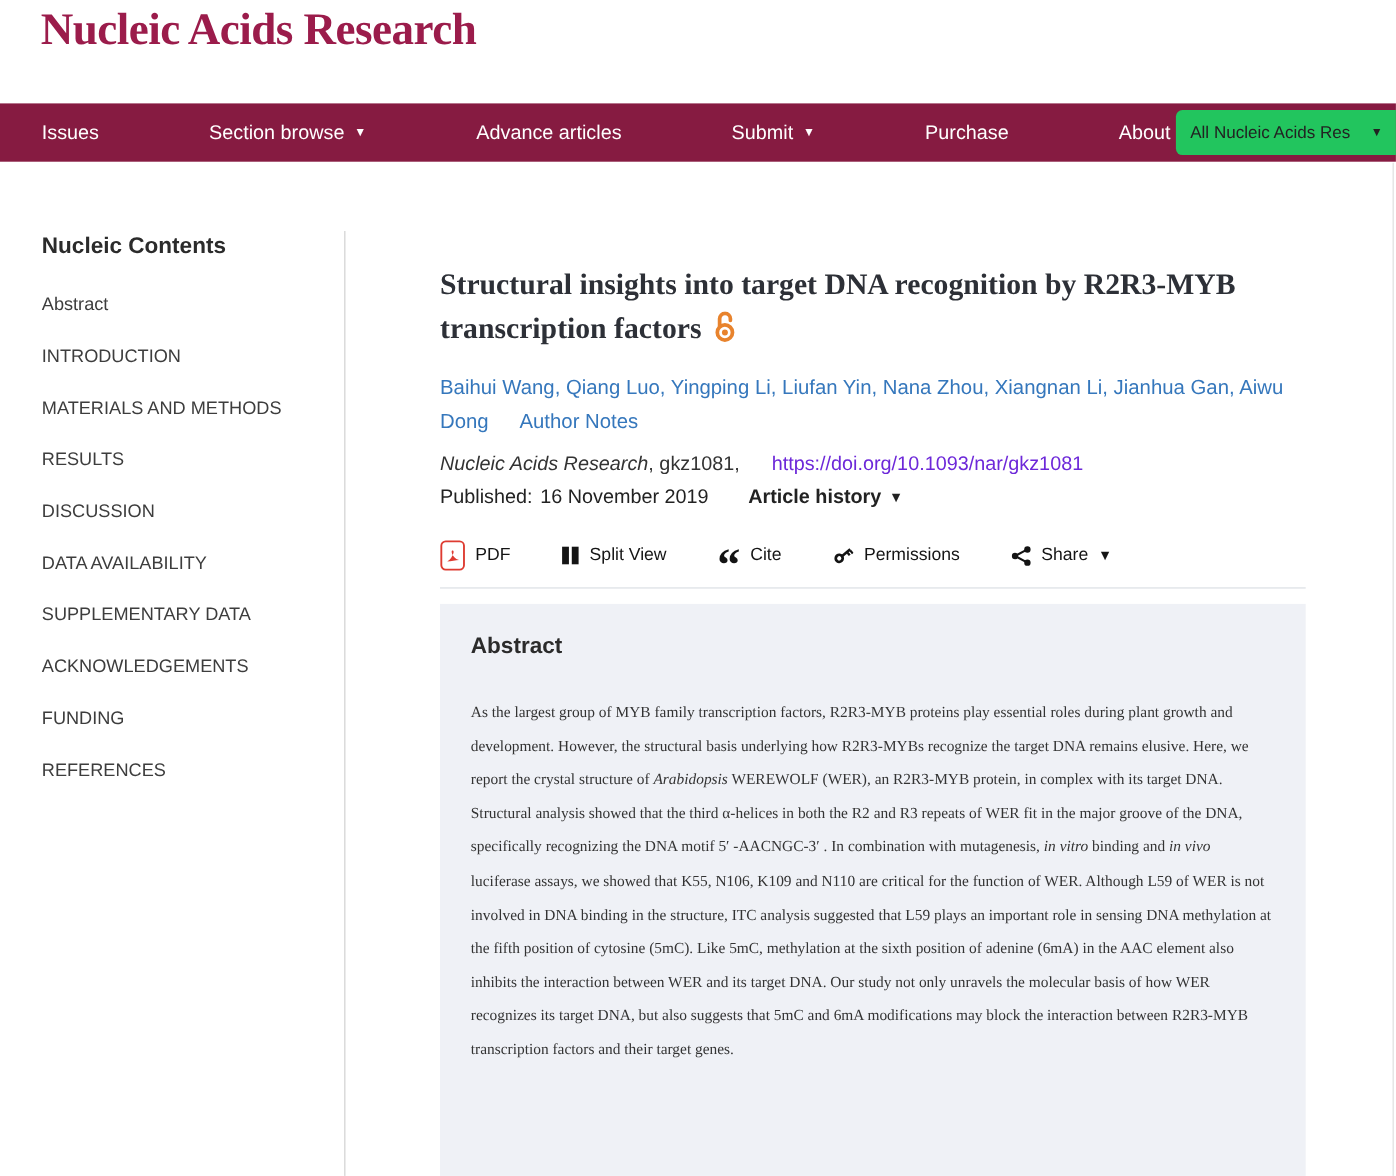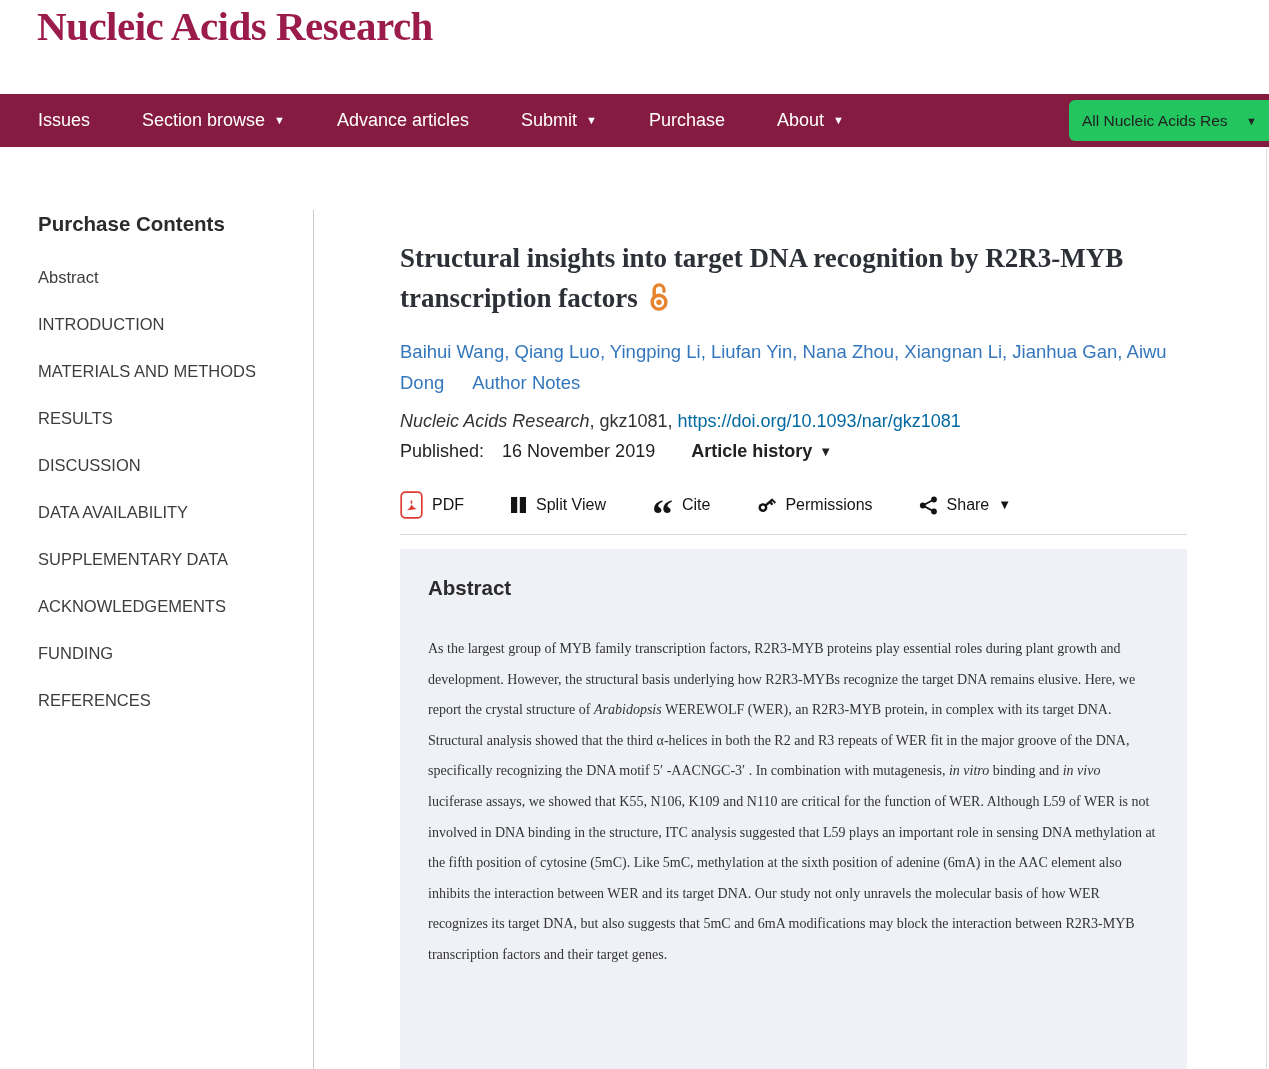--- a/index.html
+++ b/index.html
@@ -9,21 +9,21 @@
   .page-right-edge { position:absolute; right:2px; top:148px; bottom:0; width:1px; background:#dcdcdc; }
 
   
   .masthead { position:absolute; top:0; left:0; width:100%; height:94px; background:#fff; }
   .logo { position:absolute; left:37px; top:2px; font-family:"Liberation Serif", serif;
           font-weight:700; font-size:41px; letter-spacing:-0.5px; color:#9B1C4B; }
 
   
   .navbar { position:absolute; top:94px; left:0; width:100%; height:53px; background:#861B41;
             display:flex; align-items:center; }
-  .nav-items { display:flex; align-items:flex-start; margin-left:38px; }
+  .nav-items { display:flex; align-items:flex-start; margin-left:38px;gap:48px; }
   .nav-item { color:#fff; font-size:18px; margin-right:52px; cursor:pointer; white-space:nowrap; }
   .tri-w::after { content:"▼"; font-size:11px; color:#fff; margin-left:9px; position:relative; top:-2px; }
   .searchbox { position:absolute; right:0; top:6px; width:200px; height:41px; background:#22c55e;
                border-radius:6px 0 0 6px; display:flex; align-items:center; justify-content:space-between;
                padding:0 12px 0 13px; cursor:pointer; }
   .searchbox .scope { font-size:15.5px; color:#222; white-space:nowrap; }
   .searchbox .tri { font-size:11px; color:#222; margin-left:6px; }
 
   
   .sidebar { position:absolute; left:38px; top:212px; width:260px; }
@@ -34,24 +34,24 @@
   
   .main { position:absolute; left:400px; top:238px; width:788px; }
   .title { font-family:"Liberation Serif", serif; font-weight:700; font-size:27px;
            line-height:40px; color:#2d3037; width:786px; }
   .oa-icon { display:inline-block; vertical-align:-5px; margin-left:10px; }
   .authors { margin-top:13px; font-size:18.5px; line-height:31px; color:#3577BC; width:780px; }
   .author-link { color:#3577BC; cursor:pointer; }
   .author-notes { color:#3577BC; margin-left:28px; cursor:pointer; }
   .citation { margin-top:13px; font-size:18px; color:#333; }
   .citation .jname { font-style:italic; }
-  .citation .doi { color:#0369a1; cursor:pointer; }
+  .citation .doi { color:#6d28d9; cursor:pointer;margin-left:24px; }
   .publine { margin-top:9px; font-size:18px; color:#222; }
   .publine .plabel { font-weight:400; }
-  .publine .pdate { margin-left:18px; }
+  .publine .pdate { margin-left:7px; }
   .history { font-weight:700; margin-left:36px; cursor:pointer; }
   .tri-b::after { content:"▼"; font-size:13px; margin-left:7px; position:relative; top:-1px; }
 
   
   .toolbar { margin-top:29px; display:flex; align-items:center; }
   .tool { display:flex; align-items:center; font-size:16px; color:#141414;
           margin-right:46px; cursor:pointer; white-space:nowrap; }
   .tool .ticon { margin-right:9px; display:inline-flex; align-items:center; }
   .cite-glyph::before { content:"\201C"; font-family:"Liberation Serif", serif; font-weight:700;
           font-size:42px; line-height:10px; position:relative; top:9px; color:#141414; }
@@ -85,21 +85,21 @@
       <span class="nav-item">Purchase</span>
       <span class="nav-item tri-w">About</span>
     </div>
     <div class="searchbox">
       <span class="scope">All Nucleic Acids Res</span>
       <span class="tri">▼</span>
     </div>
   </div>
 
   <div class="sidebar">
-    <h2>Purchase Contents</h2>
+    <h2>Nucleic Contents</h2>
     <div class="toc-item">Abstract</div>
     <div class="toc-item">INTRODUCTION</div>
     <div class="toc-item">MATERIALS AND METHODS</div>
     <div class="toc-item">RESULTS</div>
     <div class="toc-item">DISCUSSION</div>
     <div class="toc-item">DATA AVAILABILITY</div>
     <div class="toc-item">SUPPLEMENTARY DATA</div>
     <div class="toc-item">ACKNOWLEDGEMENTS</div>
     <div class="toc-item">FUNDING</div>
     <div class="toc-item">REFERENCES</div>

